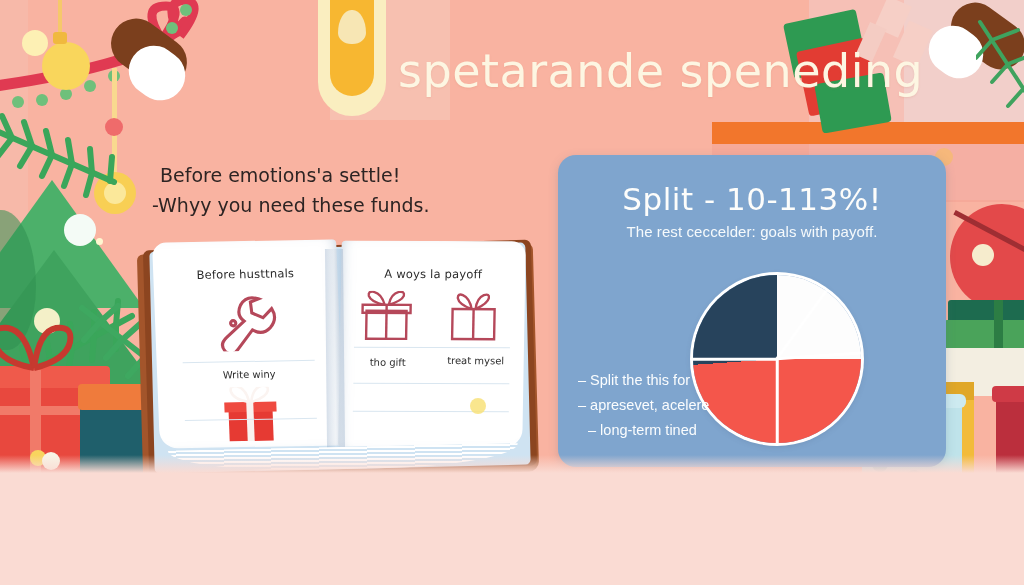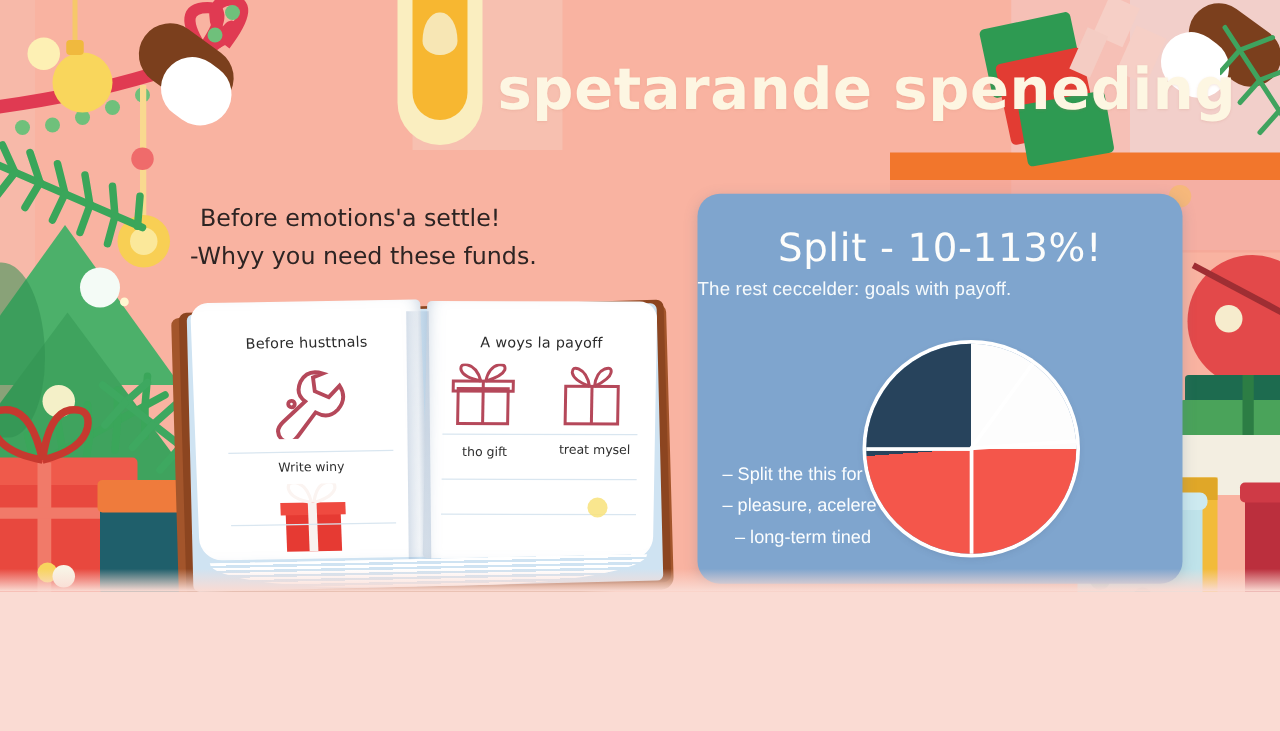--- a/index.html
+++ b/index.html
@@ -93,42 +93,42 @@
     position:absolute; left:558px; top:155px; width:388px; height:312px;
     background:#7fa5ce; border-radius:18px;
     box-shadow:0 3px 10px rgba(90,110,140,.25);
   }
   #panel-title {
     position:absolute; left:0; right:0; top:26px; text-align:center;
     color:#fdfdfb; font-size:31px; font-weight:400; letter-spacing:.5px;
     font-family:"DejaVu Sans", sans-serif;
   }
   #panel-sub {
-    position:absolute; left:0; right:0; top:68px; 
+    position:absolute; left:0; right:0; top:68px; text-align:center;
     color:#f6fafc; font-size:15px; letter-spacing:.1px;
     font-family:"Liberation Sans", sans-serif;
   }
   #pie-wrap { position:absolute; left:135px; top:120px; width:168px; height:168px; }
   #pie {
     width:168px; height:168px; border-radius:50%;
     box-shadow:0 0 0 3px #ffffff, 0 2px 7px rgba(60,80,110,.3);
   }
   .bullets {
     position:absolute; left:20px; top:213px; width:200px;
     color:#fbfdfe; font-size:14.5px; line-height:25px;
     font-family:"Liberation Sans", sans-serif;
   }
   .bullets div:nth-child(2){ padding-left:0px; }
   .bullets div:nth-child(3){ padding-left:10px; }
 
   
   #title {
     position:absolute; left:398px; top:44px;
     font-size:46px; color:#fdf6e2; letter-spacing:.5px;
-    font-family:"DejaVu Sans", sans-serif; font-weight:700;
+    font-family:"DejaVu Sans", sans-serif; font-weight:400;
     text-shadow:0 1px 2px rgba(200,120,100,.18);
     white-space:nowrap;
   }
   #lede {
     position:absolute; left:160px; top:160px; width:340px;
     color:#2d2423; font-size:19px; line-height:30px;
     font-family:"DejaVu Sans", sans-serif;
   }
   #lede .l2 { margin-left:-8px; }
 
@@ -378,21 +378,21 @@
     <div id="pie-wrap">
       <div id="pie" style="background: conic-gradient(rgb(253, 253, 253) 0deg, rgb(253, 253, 253) 90deg, rgb(244, 86, 75) 90deg, rgb(244, 86, 75) 216deg, rgb(244, 86, 75) 216deg, rgb(244, 86, 75) 266deg, rgb(39, 67, 92) 266deg, rgb(39, 67, 92) 360deg);"></div>
     <div style="position: absolute; left: 50%; top: 50%; width: 2.5px; height: 84px; background: rgb(255, 255, 255); transform-origin: 50% 0px; transform: translate(-50%, 0px) rotate(0deg);"></div>
         <div style="position: absolute; left: 50%; top: 50%; width: 2.5px; height: 84px; background: rgb(255, 255, 255); transform-origin: 50% 0px; transform: translate(-50%, 0px) rotate(90deg);"></div>
         <div style="position: absolute; left: 50%; top: 50%; width: 2.5px; height: 84px; background: rgb(255, 255, 255); transform-origin: 50% 0px; transform: translate(-50%, 0px) rotate(216deg);"></div>
         <div style="position: absolute; left: 50%; top: 50%; width: 2.5px; height: 84px; background: rgb(255, 255, 255); transform-origin: 50% 0px; transform: translate(-50%, 0px) rotate(266deg);"></div>
       </div>
 
     <div class="bullets">
       <div>– Split the this for</div>
-      <div>– pleasure, acelere</div>
+      <div>– apresevet, acelere</div>
       <div>– long-term tined</div>
     </div>
   </div>
 
   <div id="title">spetarande speneding</div>
 
   <div id="lede">
     <div class="l1">Before emotions'a settle!</div>
     <div class="l2">-Whyy you need these funds.</div>
   </div>

